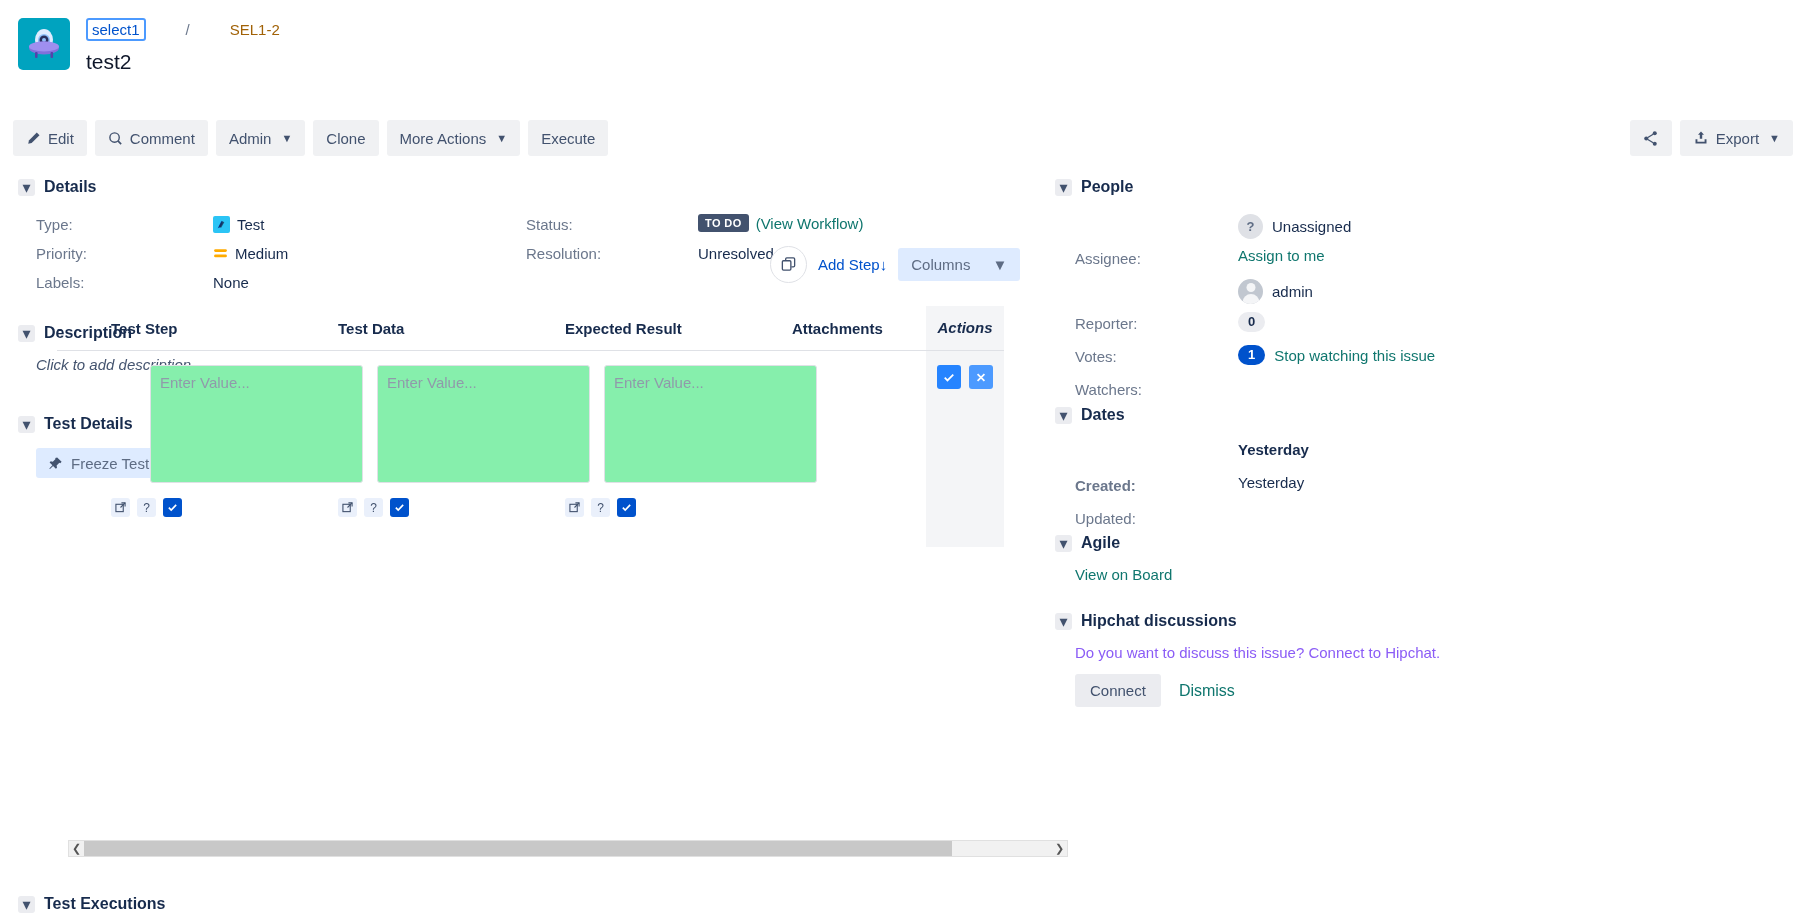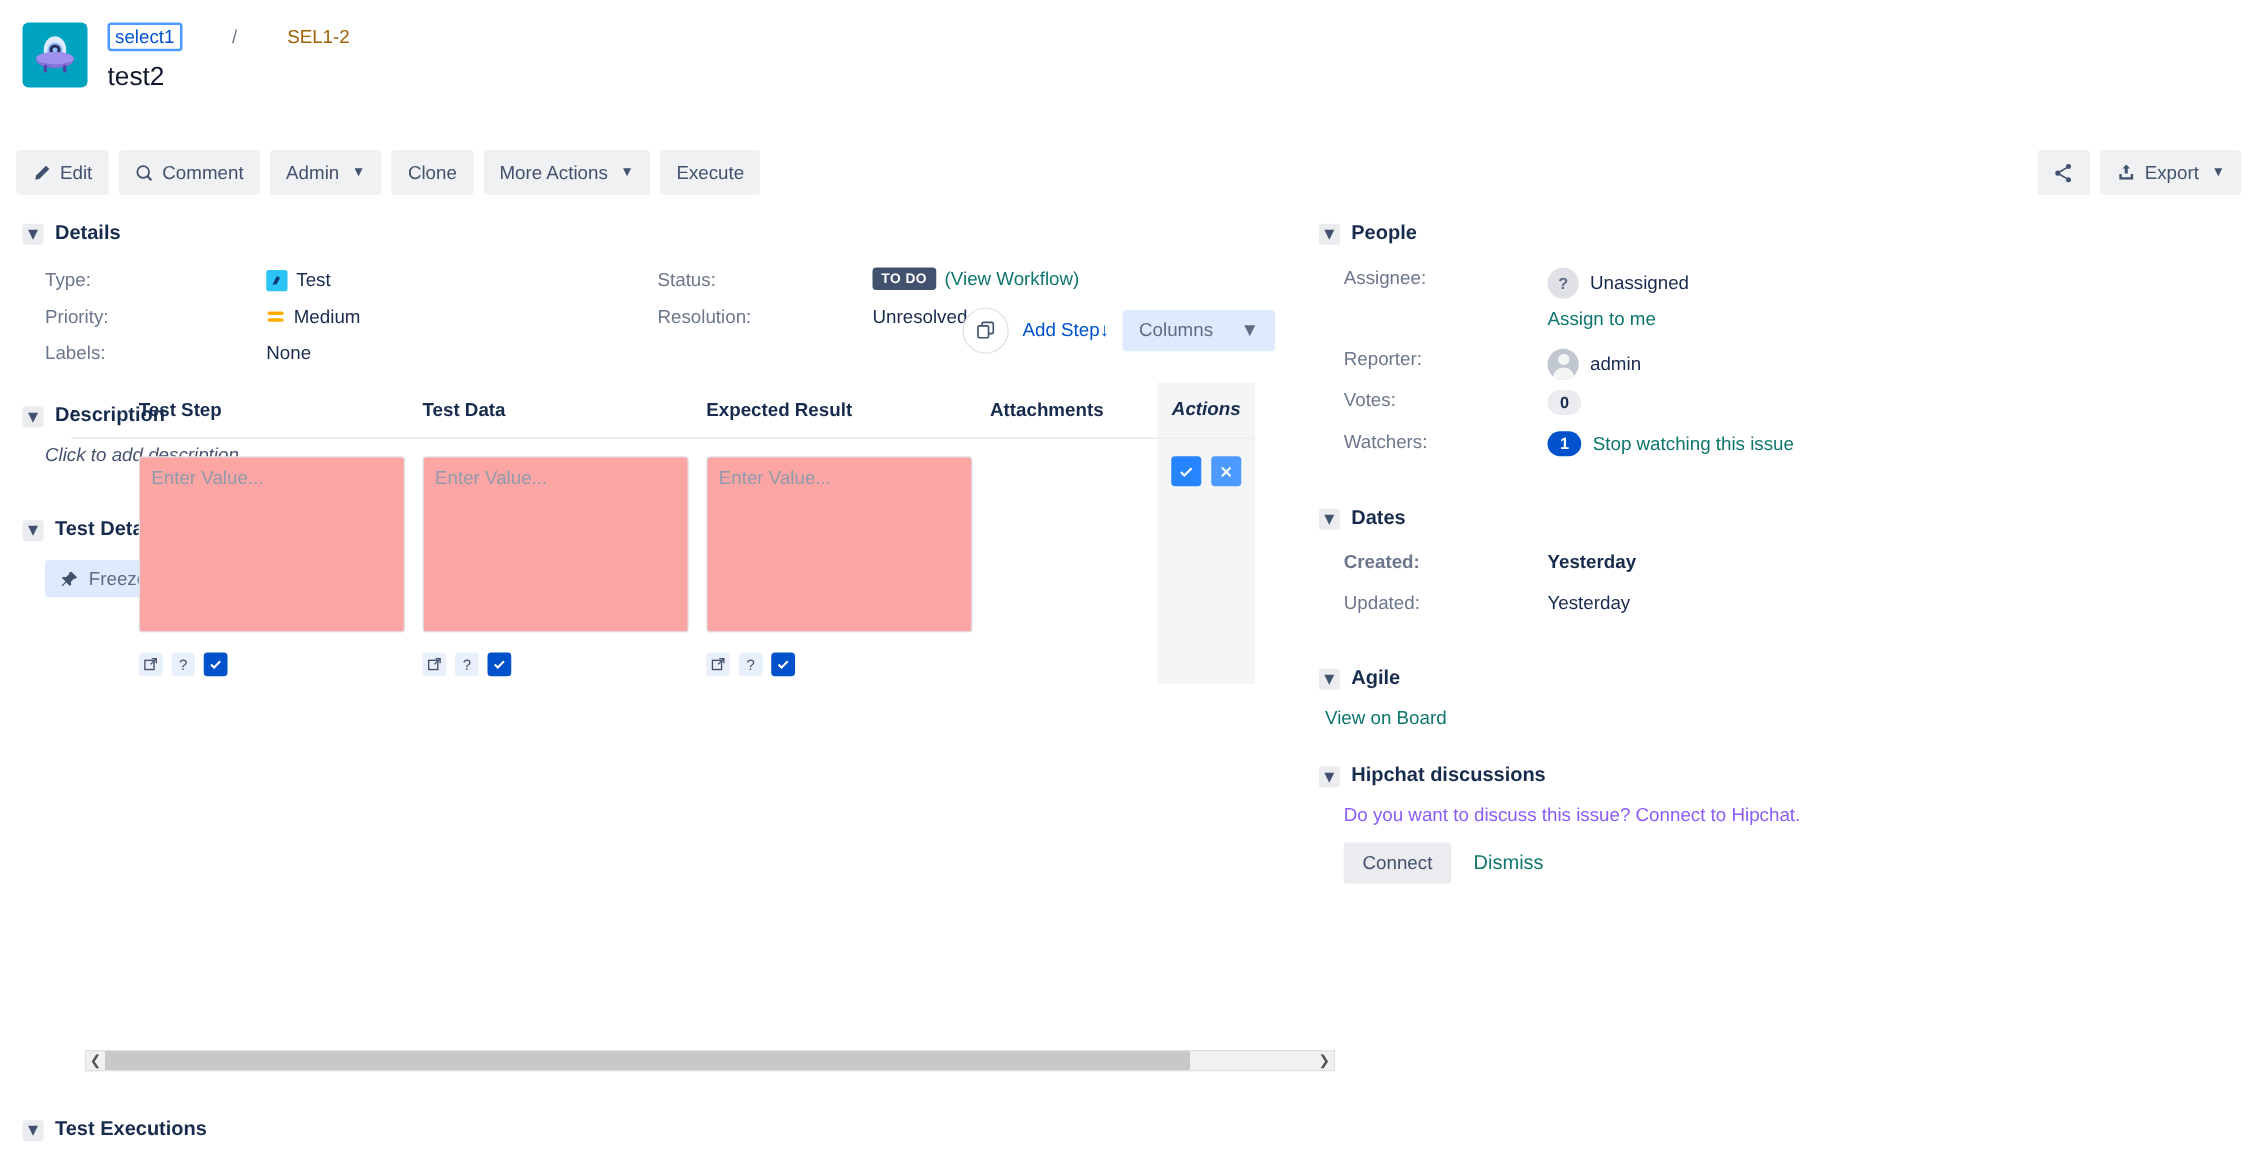--- a/index.html
+++ b/index.html
@@ -105,23 +105,23 @@
   .c-num   { width: 54px; text-align: left; padding-left: 0; }
   .c-step  { width: 227px; }
   .c-data  { width: 227px; }
   .c-exp   { width: 227px; }
   .c-att   { width: 134px; }
   .c-act   { width: 78px; text-align: center; }
 
   .st-body { display: flex; border-top: 1px solid #DFE1E6; }
   .st-cell { padding: 14px 8px 0 0; }
   .ta {
-    width: 213px; height: 141px; border: 1px solid #DFE1E6; border-radius: 3px;
-    background: #fca5a5; resize: none; padding: 8px 9px;
-    font-family: "Liberation Sans", sans-serif; font-size: 15px; color: #172B4D;
+    width: 213px; height: 118px; border: 1px solid #DFE1E6; border-radius: 3px;
+    background: #86efac; resize: none; padding: 8px 9px;
+    font-family: "Liberation Sans", sans-serif; font-size: 15px; color: #172B4D; margin-left: 39px;
   }
   .ta::placeholder { color: #909AAA; }
   .mini-row { display: flex; gap: 7px; margin-top: 11px; }
   .mini-btn {
     width: 19px; height: 19px; border-radius: 3px; background: #EAF0FB;
     display: inline-flex; align-items: center; justify-content: center; cursor: pointer;
     font-size: 12px; color: #42526E;
   }
   .mini-check { background: #0052CC; }
   .act-cell {
@@ -144,21 +144,21 @@
   .hs-thumb {
     position: absolute; left: 0; top: 0; width: 868px; height: 15px; background: #C8C8C8; cursor: pointer;
   }
 
   .test-exec { position: absolute; left: 18px; top: 895px; }
 
   
   .right { position: absolute; left: 1055px; top: 178px; width: 730px; }
   .rblock { margin-bottom: 4px; }
   .rrow { position: relative; height: 33px; }
-  .rlabel { position: absolute; left: 20px; font-size: 15px; color: #6B778C; }
+  .rlabel { position: absolute; left: 20px; font-size: 15px; color: #6B778C; margin-top: 36px; }
   .rval { position: absolute; left: 183px; font-size: 15px; color: #172B4D; display: flex; align-items: center; gap: 9px; }
 
   .avatar-q {
     width: 25px; height: 25px; border-radius: 50%; background: #DFE1E6; color: #5E6C84;
     display: inline-flex; align-items: center; justify-content: center; font-size: 13px; font-weight: bold; flex: none;
   }
   .avatar-person {
     width: 25px; height: 25px; border-radius: 50%; background: #C1C7D0; flex: none;
     position: relative; overflow: hidden;
   }
@@ -172,21 +172,21 @@
   }
   .pill-grey {
     background: #EBECF0; color: #172B4D; font-size: 13px; font-weight: bold;
     border-radius: 10px; padding: 3px 10px; line-height: 14px;
   }
   .pill-blue {
     background: #0052CC; color: #fff; font-size: 13px; font-weight: bold;
     border-radius: 10px; padding: 3px 10px; line-height: 14px;
   }
   .link-row { margin-left: 183px; font-size: 15px; }
-  .r-sub { margin-left: 5px; font-size: 15px; margin-top: 10px; }
+  .r-sub { margin-left: 20px; font-size: 15px; margin-top: 10px; }
   .hipchat-text { margin-left: 20px; font-size: 15px; color: #8b5cf6; margin-top: 14px; }
   .hipchat-btns { margin-left: 20px; margin-top: 13px; display: flex; align-items: center; gap: 18px; }
   .connect-btn {
     background: #EBECF0; border: none; border-radius: 3px; height: 33px; padding: 0 15px;
     font-size: 15px; color: #42526E; cursor: pointer; font-family: "Liberation Sans", sans-serif;
   }
 </style>
 </head>
 <body>
 

